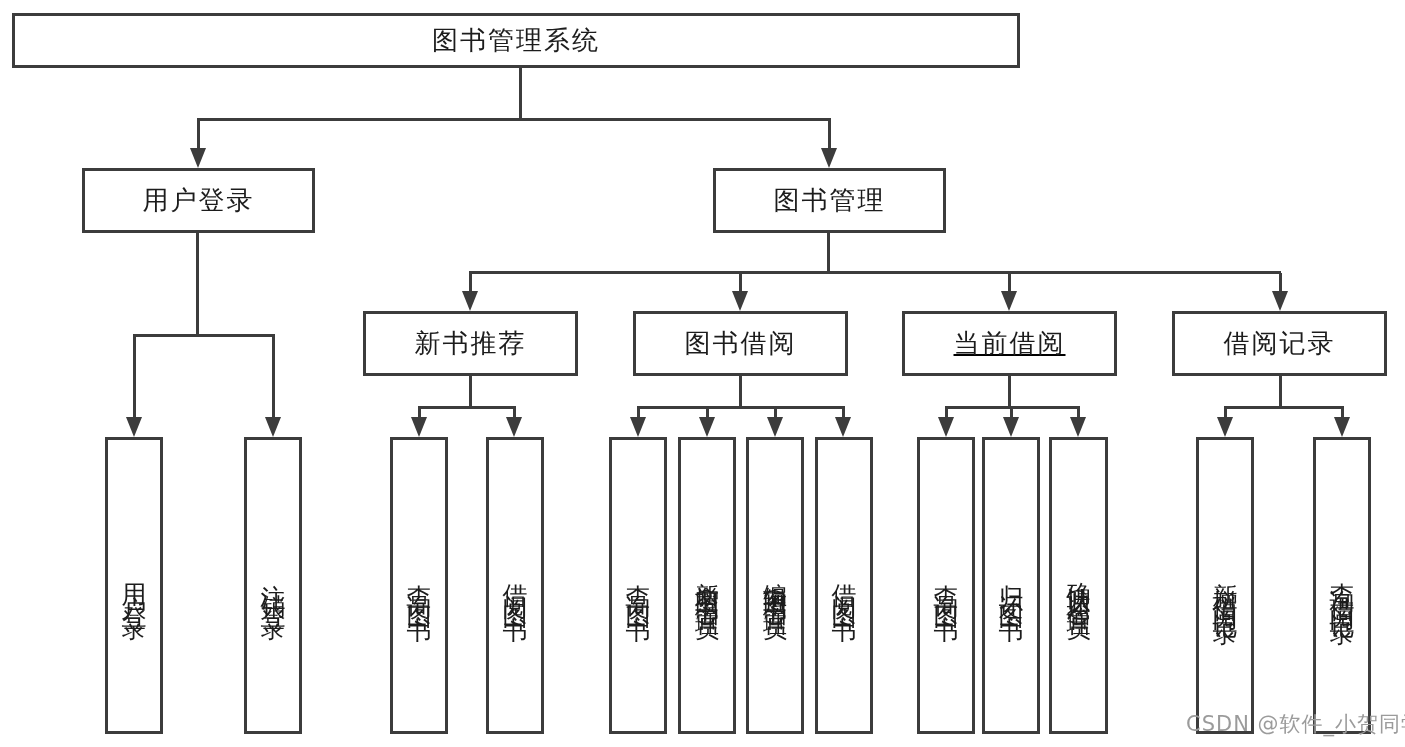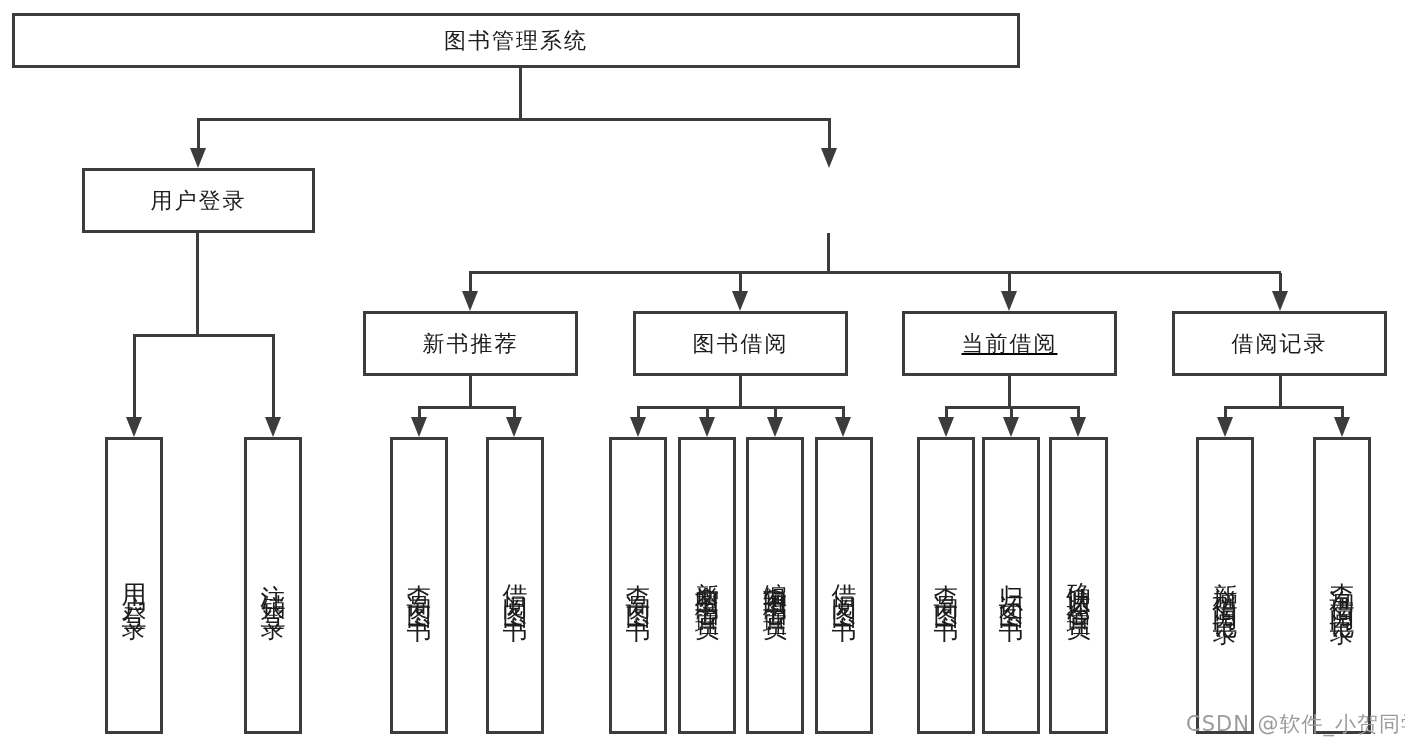--- a/index.html
+++ b/index.html
@@ -13,21 +13,21 @@
   #canvas{
     position:relative;width:1405px;height:747px;background:var(--bg);
     overflow:hidden;
   }
   .box{
     position:absolute;box-sizing:border-box;background:#fff;
     border:3px solid var(--line);
     display:flex;align-items:center;justify-content:center;
   }
   .hlabel{
-    font-size:22px;color:var(--text);letter-spacing:2px;white-space:nowrap;
+    font-size:26px;color:var(--text);letter-spacing:2px;white-space:nowrap;
   }
   .vtext{
     writing-mode:vertical-lr;text-orientation:mixed;
     font-size:25px;letter-spacing:11px;color:var(--text);line-height:1;
   }
   .vtext.med{letter-spacing:8px;}
   .vtext.tight{font-size:24px;letter-spacing:5px;}
   .hline,.vline{position:absolute;background:var(--line);}
   .hline{height:3px;}
   .vline{width:3px;}
@@ -52,20 +52,23 @@
 
   <div class="vline" style="left:519px;top:66px;height:54px;"></div>
   <div class="hline" style="left:197px;top:118px;width:634px;"></div>
   <div class="vline" style="left:197px;top:120px;height:30px;"></div>
   <div class="vline" style="left:828px;top:120px;height:30px;"></div>
   <div class="arrow" style="left:190px;top:148px;"></div>
   <div class="arrow" style="left:821px;top:148px;"></div>
 
   <div class="box" style="left:82px;top:168px;width:233px;height:65px;">
     <span class="hlabel">用户登录</span>
+  </div>
+  <div class="box" style="left:713px;top:168px;width:233px;height:65px;">
+    <span class="hlabel">图书管理</span>
   </div>
 
   <div class="vline" style="left:196px;top:233px;height:103px;"></div>
   <div class="hline" style="left:133px;top:334px;width:142px;"></div>
   <div class="vline" style="left:133px;top:337px;height:80px;"></div>
   <div class="vline" style="left:272px;top:337px;height:80px;"></div>
   <div class="arrow" style="left:126px;top:417px;"></div>
   <div class="arrow" style="left:265px;top:417px;"></div>
 
   <div class="vline" style="left:827px;top:233px;height:40px;"></div>

